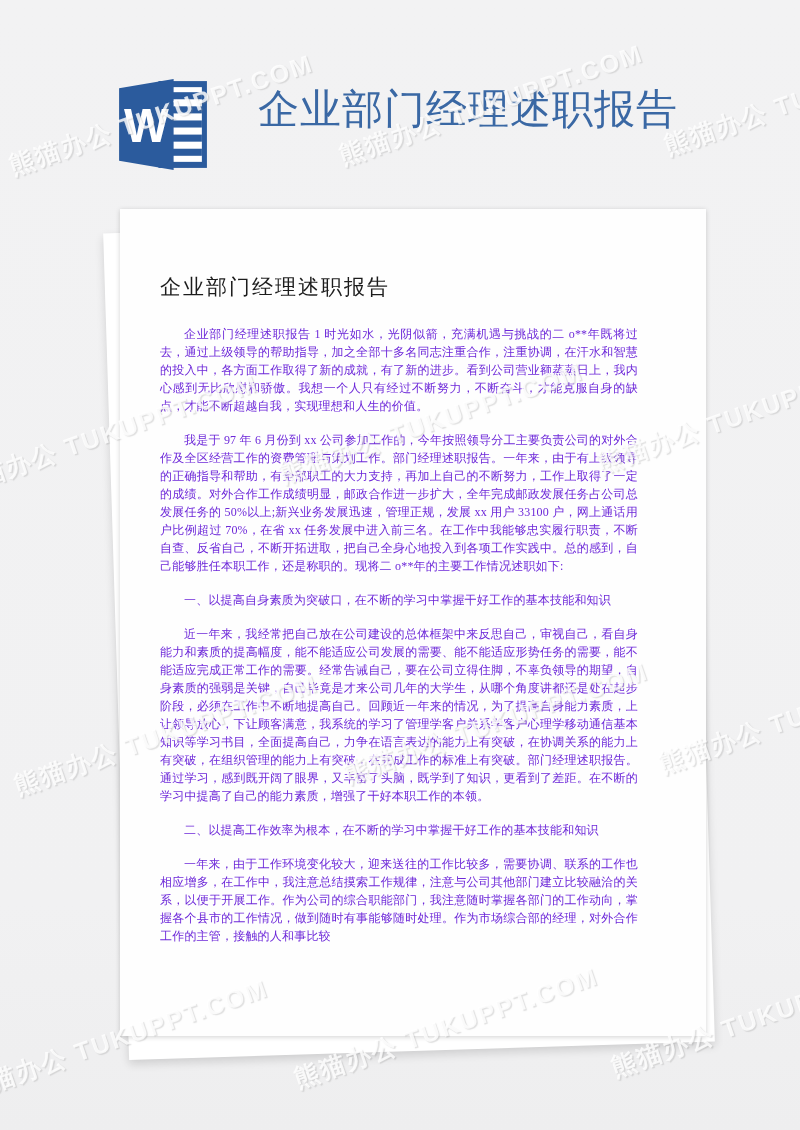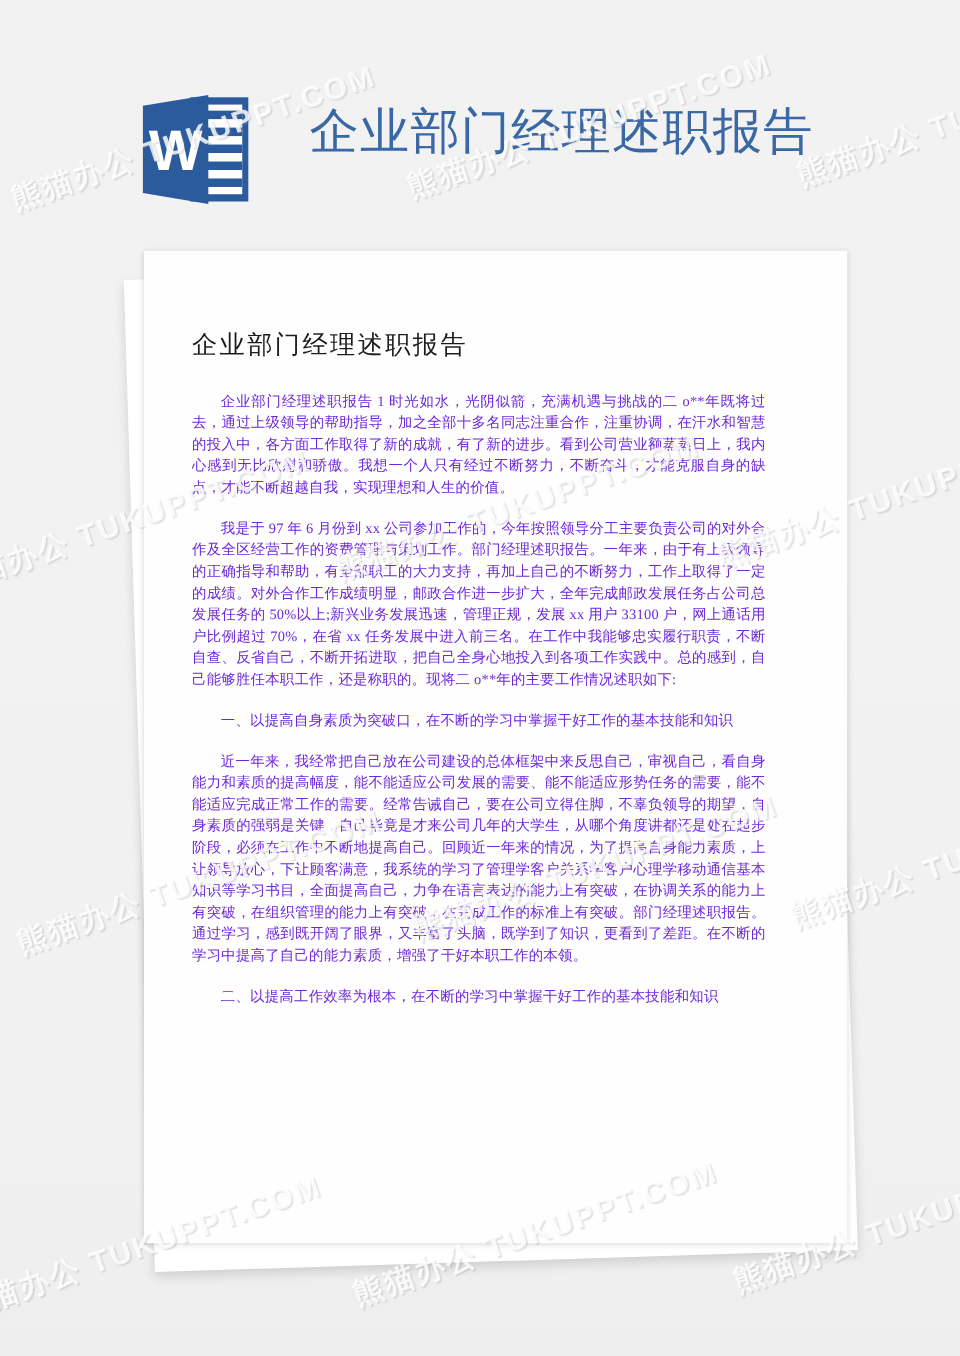--- a/index.html
+++ b/index.html
@@ -88,20 +88,21 @@
   <div class="sheet-back"></div>
 
   <div class="sheet">
     <h1 class="doc-title">企业部门经理述职报告</h1>
     <div class="doc-body">
       <p>企业部门经理述职报告 1 时光如水，光阴似箭，充满机遇与挑战的二 o**年既将过去，通过上级领导的帮助指导，加之全部十多名同志注重合作，注重协调，在汗水和智慧的投入中，各方面工作取得了新的成就，有了新的进步。看到公司营业额蒸蒸日上，我内心感到无比欣慰和骄傲。我想一个人只有经过不断努力，不断奋斗，才能克服自身的缺点，才能不断超越自我，实现理想和人生的价值。</p>
       <p>我是于 97 年 6 月份到 xx 公司参加工作的，今年按照领导分工主要负责公司的对外合作及全区经营工作的资费管理与策划工作。部门经理述职报告。一年来，由于有上级领导的正确指导和帮助，有全部职工的大力支持，再加上自己的不断努力，工作上取得了一定的成绩。对外合作工作成绩明显，邮政合作进一步扩大，全年完成邮政发展任务占公司总发展任务的 50%以上;新兴业务发展迅速，管理正规，发展 xx 用户 33100 户，网上通话用户比例超过 70%，在省 xx 任务发展中进入前三名。在工作中我能够忠实履行职责，不断自查、反省自己，不断开拓进取，把自己全身心地投入到各项工作实践中。总的感到，自己能够胜任本职工作，还是称职的。现将二 o**年的主要工作情况述职如下:</p>
       <p>一、以提高自身素质为突破口，在不断的学习中掌握干好工作的基本技能和知识</p>
       <p>近一年来，我经常把自己放在公司建设的总体框架中来反思自己，审视自己，看自身能力和素质的提高幅度，能不能适应公司发展的需要、能不能适应形势任务的需要，能不能适应完成正常工作的需要。经常告诫自己，要在公司立得住脚，不辜负领导的期望，自身素质的强弱是关键，自己毕竟是才来公司几年的大学生，从哪个角度讲都还是处在起步阶段，必须在工作中不断地提高自己。回顾近一年来的情况，为了提高自身能力素质，上让领导放心，下让顾客满意，我系统的学习了管理学客户关系学客户心理学移动通信基本知识等学习书目，全面提高自己，力争在语言表达的能力上有突破，在协调关系的能力上有突破，在组织管理的能力上有突破，在完成工作的标准上有突破。部门经理述职报告。通过学习，感到既开阔了眼界，又丰富了头脑，既学到了知识，更看到了差距。在不断的学习中提高了自己的能力素质，增强了干好本职工作的本领。</p>
       <p>二、以提高工作效率为根本，在不断的学习中掌握干好工作的基本技能和知识</p>
+      <p>一年来，由于工作环境变化较大，迎来送往的工作比较多，需要协调、联系的工作也相应增多，在工作中，我注意总结摸索工作规律，注意与公司其他部门建立比较融洽的关系，以便于开展工作。作为公司的综合职能部门，我注意随时掌握各部门的工作动向，掌握各个县市的工作情况，做到随时有事能够随时处理。作为市场综合部的经理，对外合作工作的主管，接触的人和事比较</p>
     </div>
 
   </div>
 
   <div class="wm-layer">
     <div class="wm" style="left:10px;top:150px">熊猫办公 TUKUPPT.COM</div>
     <div class="wm" style="left:340px;top:140px">熊猫办公 TUKUPPT.COM</div>
     <div class="wm" style="left:665px;top:130px">熊猫办公 TUKUPPT.COM</div>
     <div class="wm" style="left:-45px;top:470px">熊猫办公 TUKUPPT.COM</div>
     <div class="wm" style="left:280px;top:458px">熊猫办公 TUKUPPT.COM</div>

